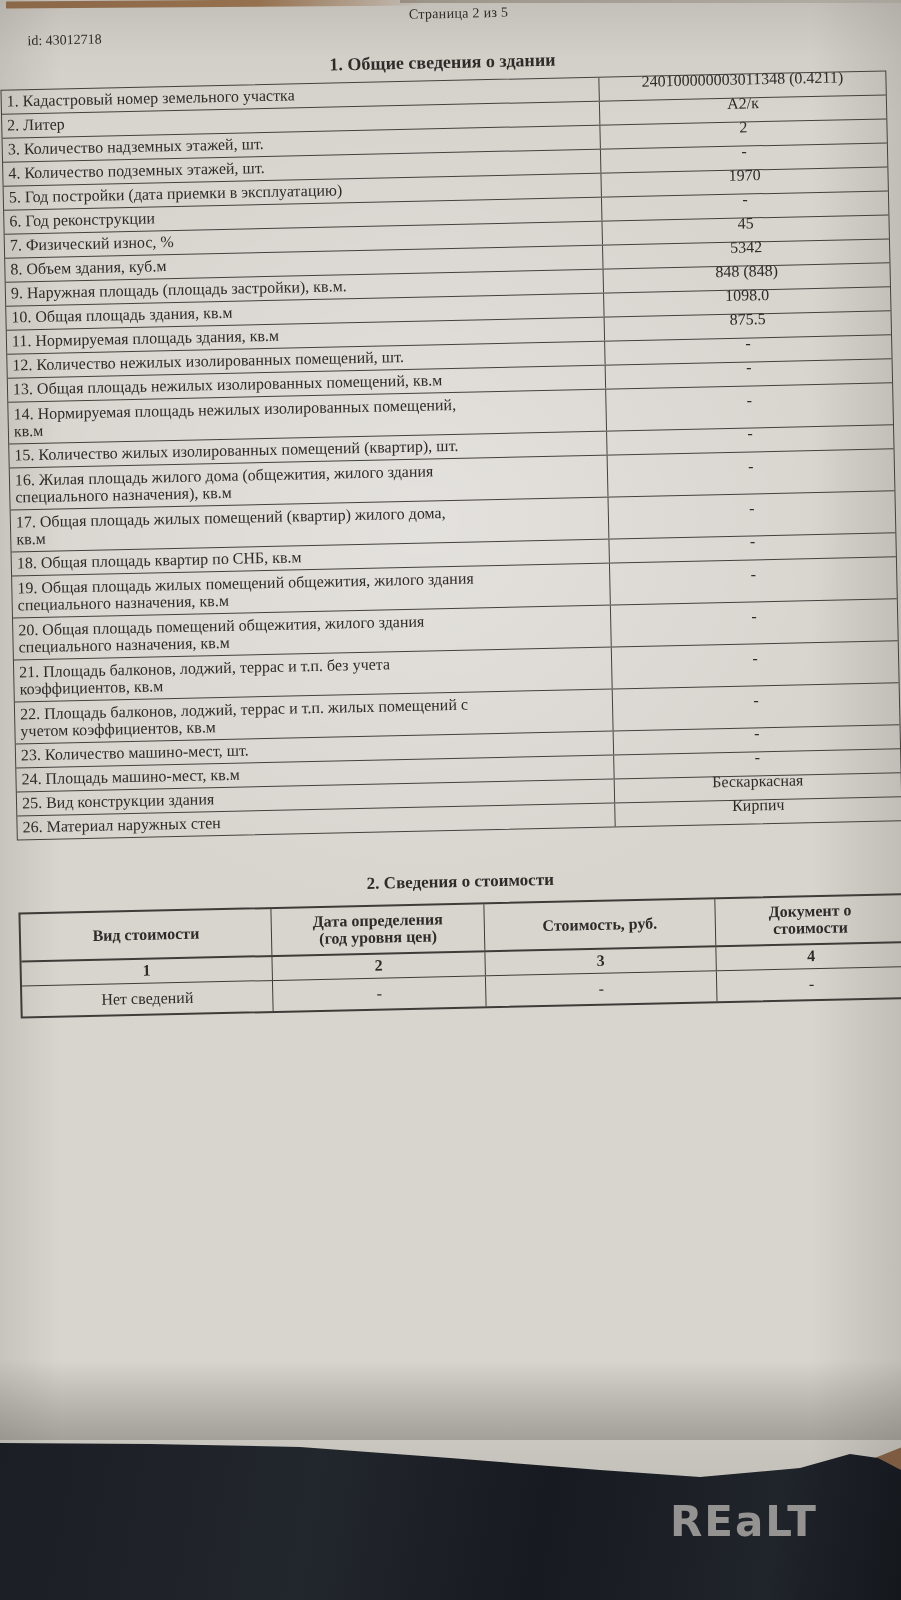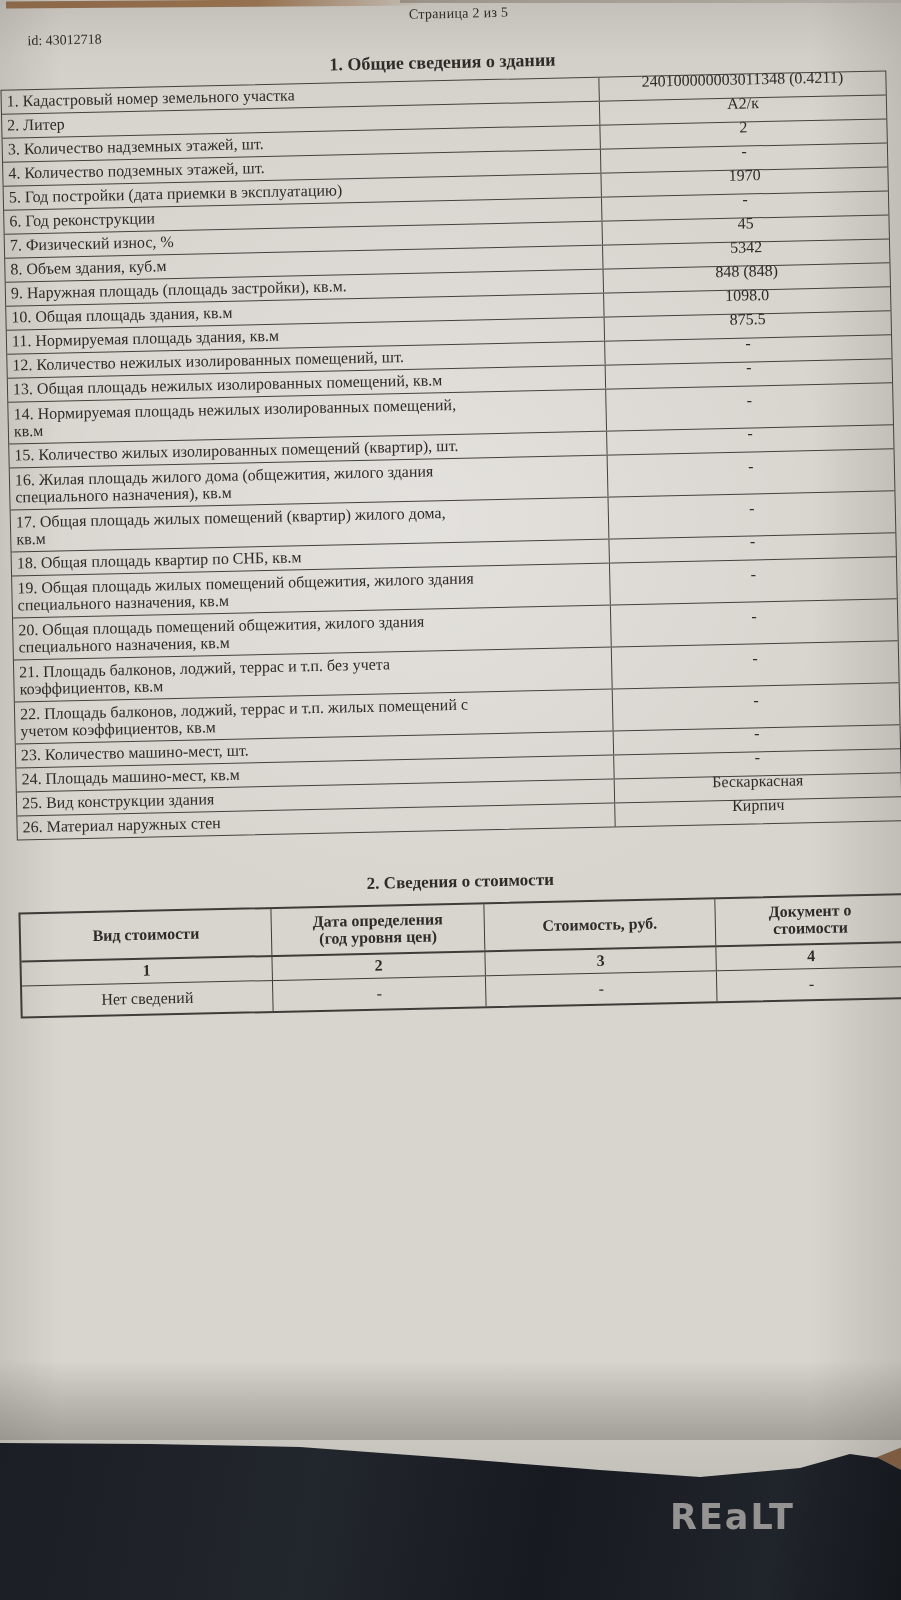--- a/index.html
+++ b/index.html
@@ -88,21 +88,21 @@
     background:linear-gradient(100deg,#1b1e24 0%,#22262d 35%,#171a20 60%,#20242b 85%,#14171c 100%);
     clip-path:polygon(0 8px,150px 9px,300px 12px,450px 23px,600px 35px,700px 42px,800px 33px,850px 19px,878px 23px,901px 35px,901px 165px,0 165px);
   }
   .edge-shadow{
     position:absolute;z-index:3;left:0;top:1360px;width:901px;height:80px;pointer-events:none;
     background:linear-gradient(180deg,rgba(0,0,0,0) 0%,rgba(90,86,78,0.35) 100%);
   }
   .watermark{
     position:absolute;z-index:5;left:670px;top:1497px;
     font-family:"DejaVu Sans","Liberation Sans",sans-serif;
-    font-weight:bold;font-size:35px;letter-spacing:2px;
+    font-weight:bold;font-size:42px;letter-spacing:2px;
     color:#a5a3a0;opacity:0.88;
   }
 </style>
 </head>
 <body>
 
 <div class="photo">
   <div class="shade"></div>
   <div class="desk-top"></div>
   <div class="desk-top-line"></div>

